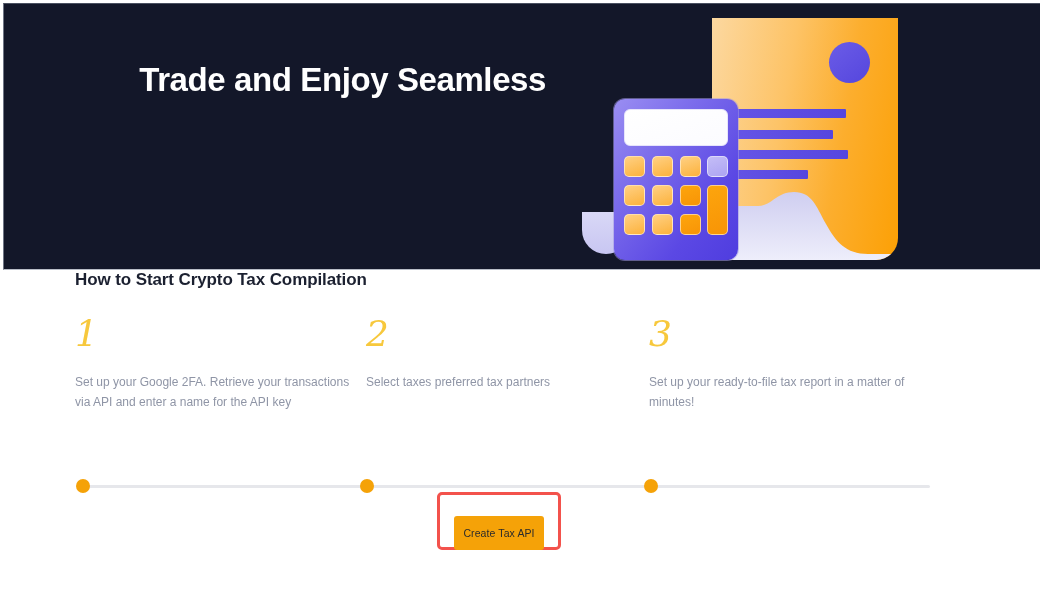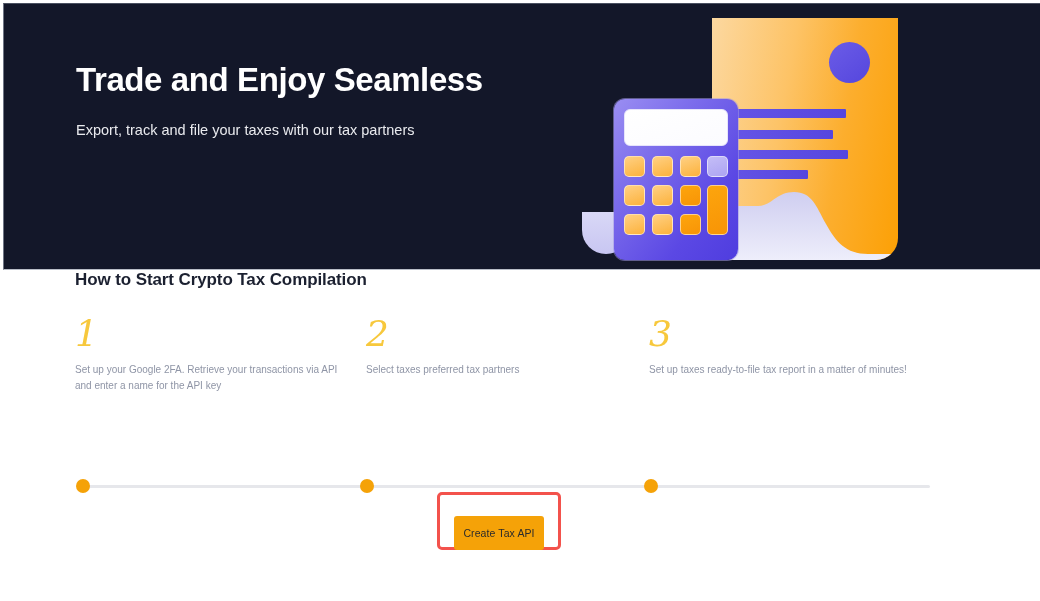--- a/index.html
+++ b/index.html
@@ -45,20 +45,21 @@
     width: 470px;
     z-index: 6;
   }
 
   .hero-title {
     font-size: 33px;
     font-weight: bold;
     line-height: 1.29;
     letter-spacing: -0.4px;
     color: #ffffff;
+    text-align: right;
   }
 
   .hero-sub {
     margin-top: 17px;
     font-size: 14.5px;
     line-height: 1.56;
     color: #e9eaee;
     width: 380px;
   }
 
@@ -200,22 +201,22 @@
   .step-num {
     font-family: "DejaVu Serif", serif;
     font-style: italic;
     font-size: 36px;
     line-height: 1;
     color: #f7c83c;
     font-weight: normal;
   }
 
   .step-text {
-    margin-top: 10px;
-    font-size: 10px;
+    margin-top: 21px;
+    font-size: 12px;
     line-height: 1.63;
     color: #8f95a6;
   }
 
   
   .rail {
     position: absolute;
     left: 83px;
     top: 485px;
     width: 847px;
@@ -273,21 +274,20 @@
 <body>
 
 <div class="page">
 
   <div class="hero">
 
     <div class="hero-copy">
       <div class="hero-title">
         <div>Trade and Enjoy Seamless</div>
       </div>
-      <div class="hero-sub">Export, track and file your taxes with our tax partners</div>
     </div>
 
     <div class="illus">
 
       <div class="blob"></div>
 
       <div class="doc">
         <div class="doc-circle"></div>
         <div class="doc-line l1"></div>
         <div class="doc-line l2"></div>
@@ -337,21 +337,21 @@
         <div class="step-text">Set up your Google 2FA. Retrieve your transactions via API and enter a name for the API key</div>
       </div>
 
       <div class="step s2">
         <div class="step-num">2</div>
         <div class="step-text">Select taxes preferred tax partners</div>
       </div>
 
       <div class="step s3">
         <div class="step-num">3</div>
-        <div class="step-text">Set up taxes ready-to-file tax report in a matter of minutes!</div>
+        <div class="step-text">Set up your ready-to-file tax report in a matter of minutes!</div>
       </div>
 
     </div>
   </div>
 
   <div class="rail"></div>
   <div class="dot d1"></div>
   <div class="dot d2"></div>
   <div class="dot d3"></div>
 

